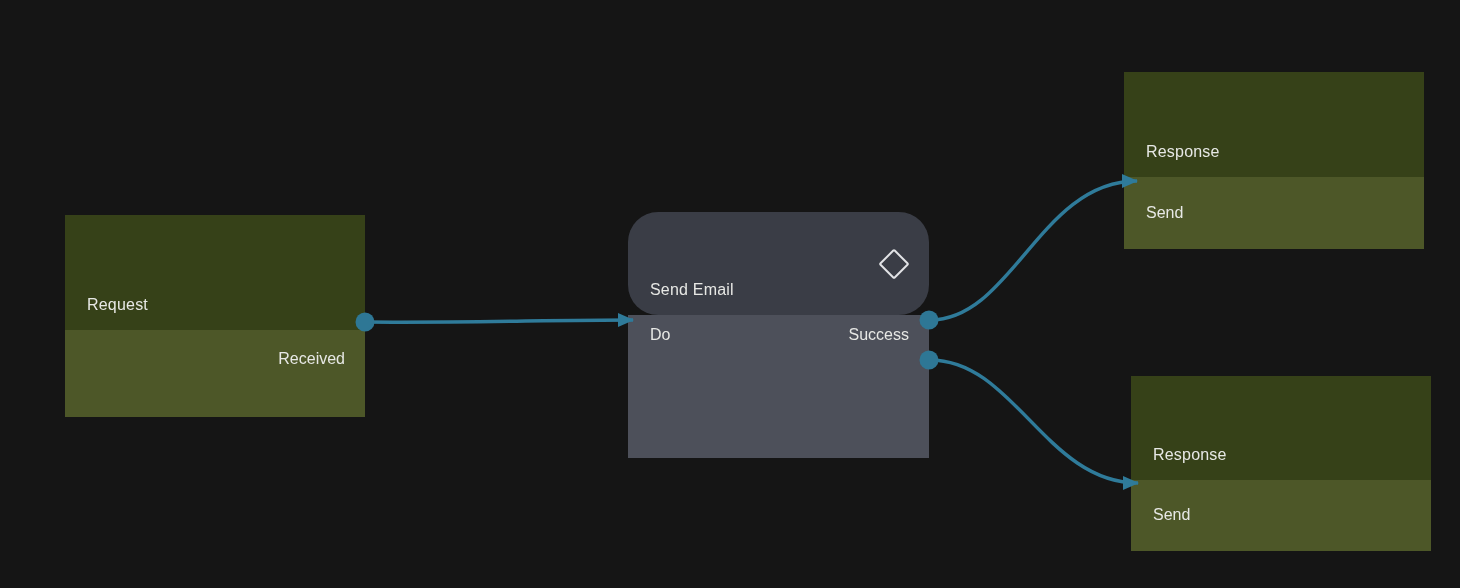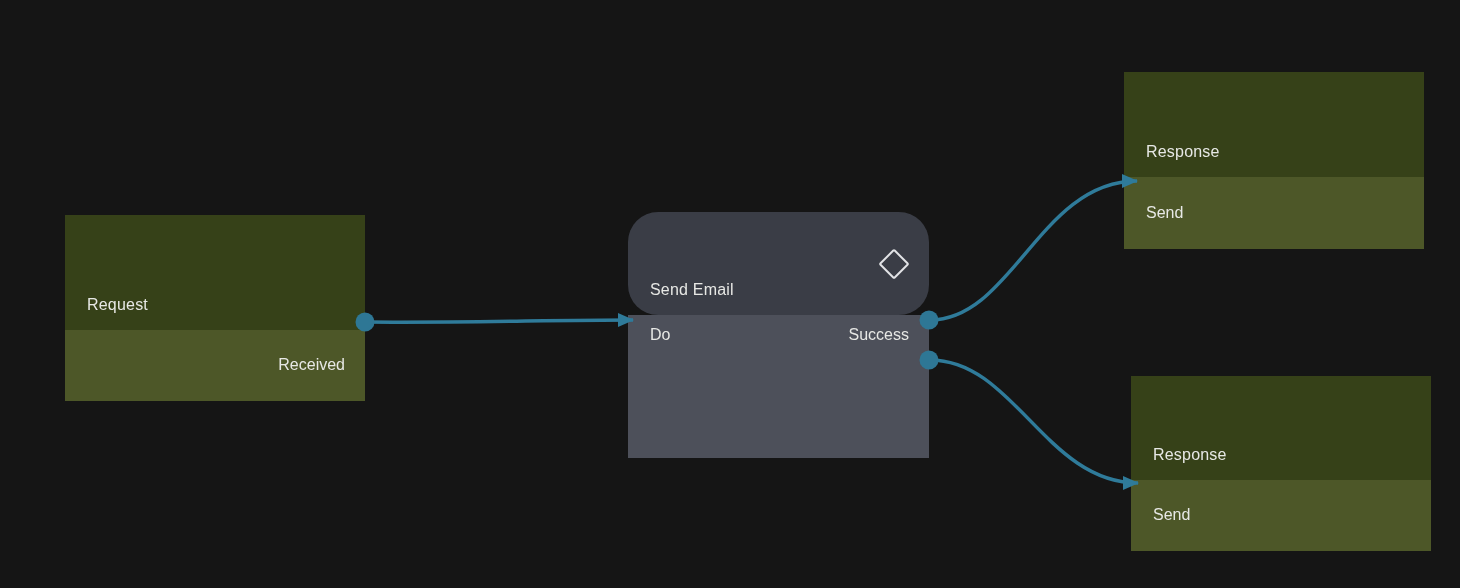--- a/index.html
+++ b/index.html
@@ -62,21 +62,21 @@
     top: 50%;
     width: 18px;
     height: 18px;
     border: 2.5px solid #e2e3e6;
     border-radius: 2px;
     transform: translateY(-50%) rotate(45deg);
   }
   
   #node-request         { left: 65px;  top: 215px; width: 300px; }
   #node-request .node-header { height: 83px; }
-  #node-request .node-body   { height: 71px; padding-top: 15px; box-sizing: border-box; }
+  #node-request .node-body   { height: 87px; padding-top: 9px; box-sizing: border-box; }
 
   #node-send-email      { left: 628px; top: 212px; width: 301px; }
   #node-send-email .node-header { height: 71px; }
   #node-send-email .node-body   { height: 143px; box-sizing: border-box; }
 
   #node-response-top    { left: 1124px; top: 72px;  width: 300px; }
   #node-response-top .node-header { height: 73px; }
   #node-response-top .node-body   { height: 72px; padding-top: 16px; box-sizing: border-box; }
 
   #node-response-bottom { left: 1131px; top: 376px; width: 300px; }

